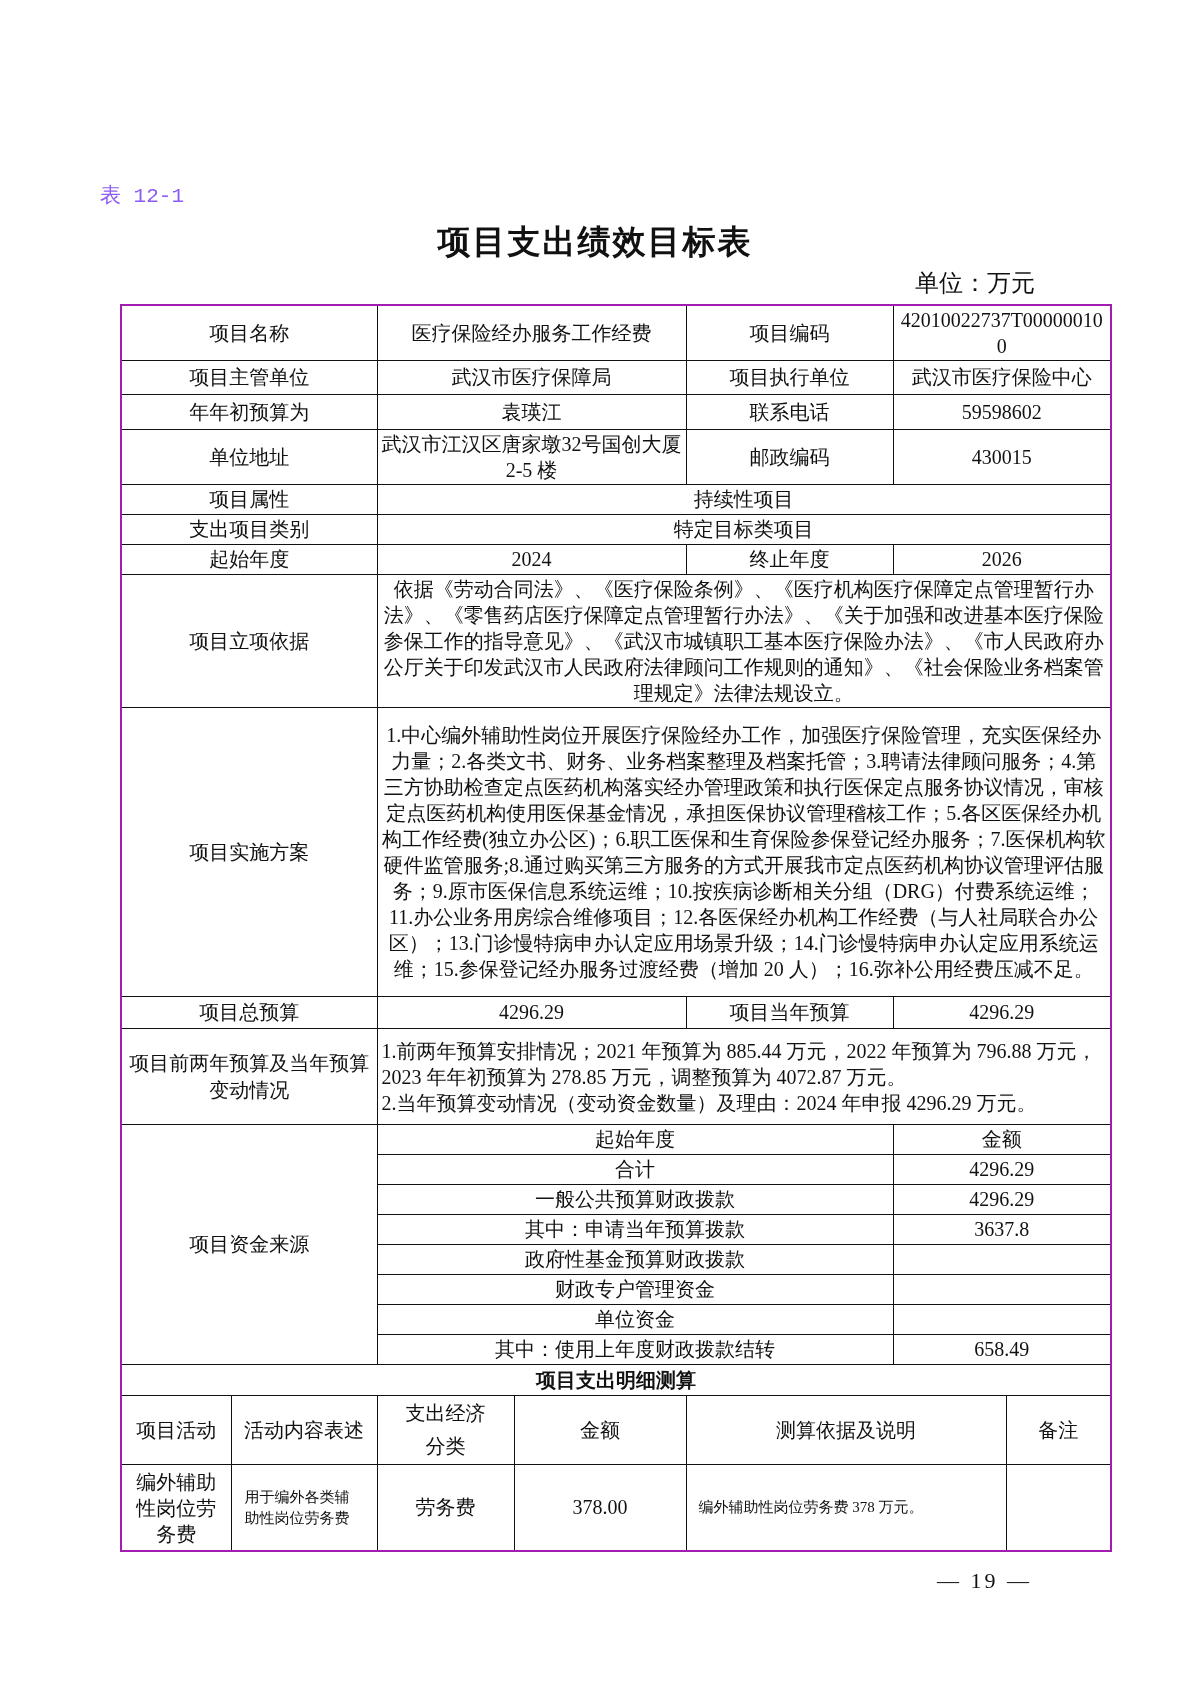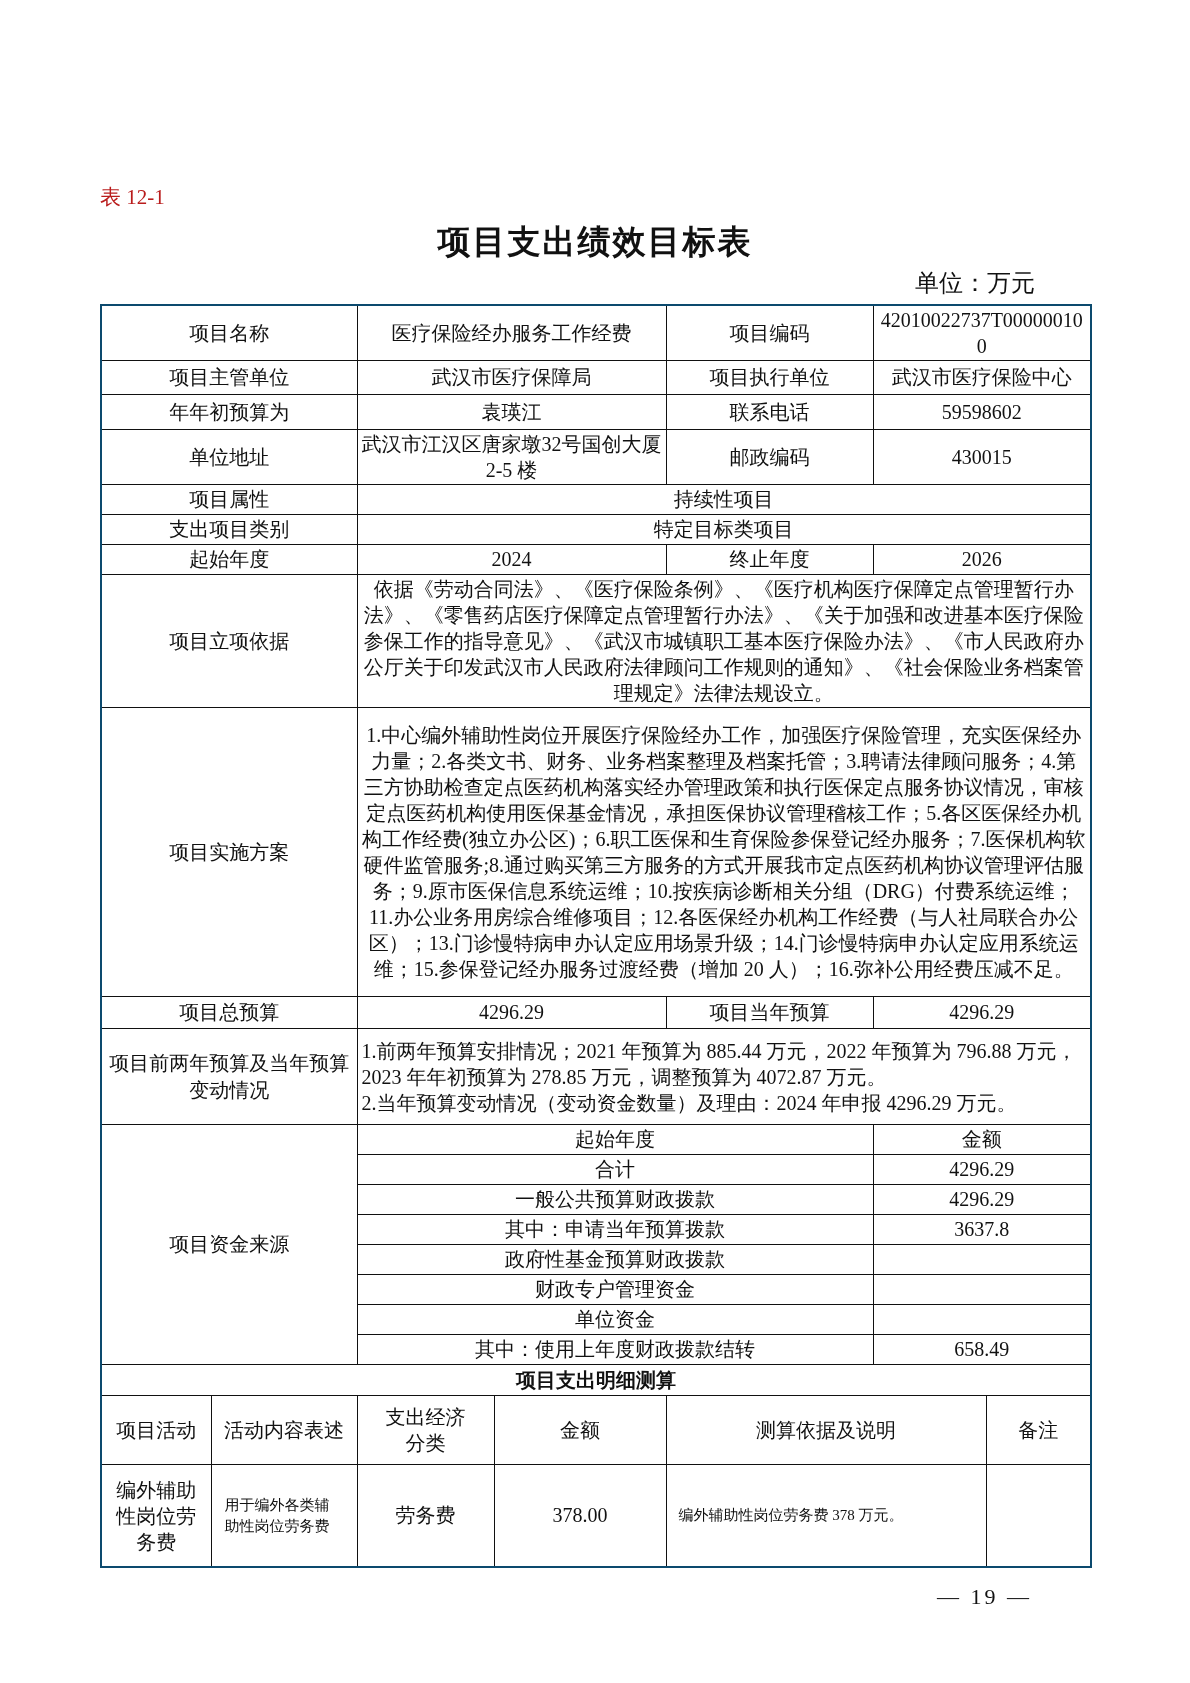--- a/index.html
+++ b/index.html
@@ -11,21 +11,22 @@
     position:relative;
   }
   .page{
     padding:186px 100px 0 100px;
     width:990px;
     box-sizing:content-box;
   }
   .tbl-label{
     font-size:21px;
     line-height:22px;
-    color:#b91c1c;
+    color:#8b5cf6;
+    font-family:Liberation Mono, monospace;
   }
   .doc-title{
     margin:12px 0 0 0;
     font-size:33px;
     font-weight:bold;
     text-align:center;
     line-height:44px;
     letter-spacing:2px;
   }
   .unit-note{
@@ -42,21 +43,21 @@
     width:990px;
     font-size:20px;
   }
   table.main td{
     border:1px solid #111;
     vertical-align:middle;
     text-align:center;
     padding:1px 4px;
     overflow:hidden;
   }
-  table.main{border:2px solid #0c4a6e;}
+  table.main{border:2px solid #a21caf;margin-left:20px;}
   td.l{text-align:left;padding-left:9px;}
   td.indent{text-align:left;padding-left:32px;}
   td.para{
     text-align:justify;
     padding:4px 9px;
     line-height:26px;
   }
   td.code{word-break:break-all;line-height:26px;padding:1px 8px;}
   .bold{font-weight:bold;}
   .small{font-size:15px;line-height:21px;}
@@ -212,32 +213,32 @@
       <td colspan="2">658.49</td>
     </tr>
 
     <tr class="h30">
       <td colspan="7" class="bold">项目支出明细测算</td>
     </tr>
 
     <tr class="h68">
       <td style="line-height:26px;">项目活动</td>
       <td style="line-height:26px;">活动内容表述</td>
-      <td style="line-height:26px;padding:1px 26px;">支出经济分类</td>
+      <td style="line-height:33px;padding:1px 26px;">支出经济分类</td>
       <td>金额</td>
       <td colspan="2">测算依据及说明</td>
       <td>备注</td>
     </tr>
 
     <tr class="h79">
       <td style="line-height:26px;padding:1px 6px;">编外辅助性岗位劳务费</td>
       <td class="small" style="text-align:left;padding:1px 13px;">用于编外各类辅助性岗位劳务费</td>
       <td>劳务费</td>
       <td>378.00</td>
-      <td colspan="2" class="small" style="text-align:left;padding:12px 12px;">编外辅助性岗位劳务费 378 万元。</td>
+      <td colspan="2" class="small" style="text-align:left;padding:4px 12px;">编外辅助性岗位劳务费 378 万元。</td>
       <td></td>
     </tr>
   </tbody>
     </table>
 
   <div class="page-num">— 19 —</div>
 
 </div>
 
 </body></html>

